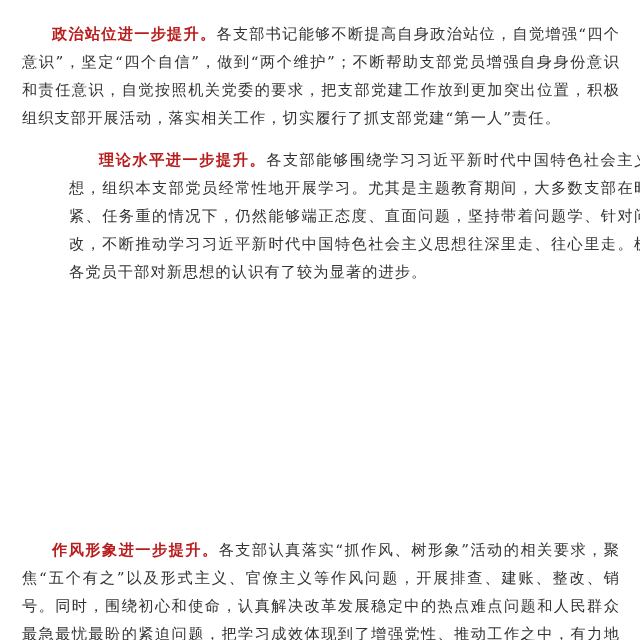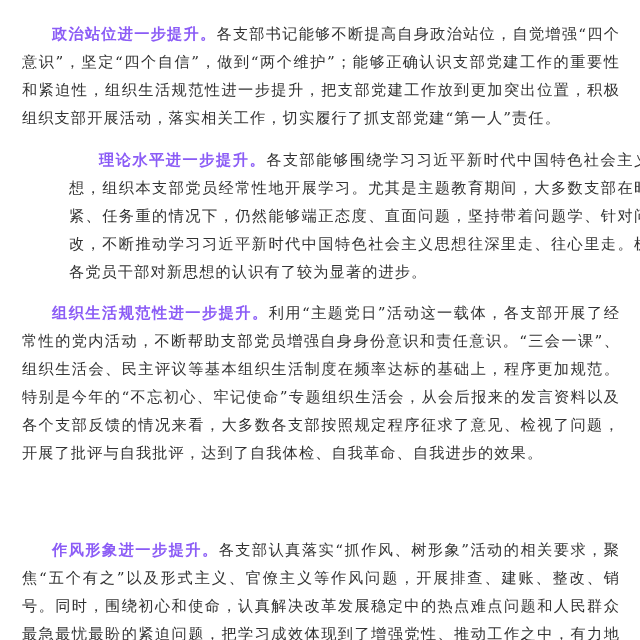--- a/index.html
+++ b/index.html
@@ -28,39 +28,36 @@
       width: 598px;
       font-size: 15.2px;
       line-height: 28px;
       letter-spacing: 1.1px;
       text-align: justify;
       text-indent: 30px;
       margin: 0;
     }
     .para .lead {
       font-weight: bold;
-      color: #8b5cf6;
+      color: #b91c1c;
     }
     .para .body {
       color: #333333;
     }
     #p1 { top: 20px; }
     #p2 { top: 146px; margin-left: 47px; }
     #p3 { top: 299px; }
     #p4 { top: 536px; }
   </style>
 </head>
 <body>
 
 <div class="page">
   <p class="para" id="p1">
-    <span class="lead">政治站位进一步提升。</span><span class="body">各支部书记能够不断提高自身政治站位，自觉增强“四个意识”，坚定“四个自信”，做到“两个维护”；能够正确认识支部党建工作的重要性和紧迫性，组织生活规范性进一步提升，把支部党建工作放到更加突出位置，积极组织支部开展活动，落实相关工作，切实履行了抓支部党建“第一人”责任。</span>
+    <span class="lead">政治站位进一步提升。</span><span class="body">各支部书记能够不断提高自身政治站位，自觉增强“四个意识”，坚定“四个自信”，做到“两个维护”；不断帮助支部党员增强自身身份意识和责任意识，自觉按照机关党委的要求，把支部党建工作放到更加突出位置，积极组织支部开展活动，落实相关工作，切实履行了抓支部党建“第一人”责任。</span>
   </p>
   <p class="para" id="p2">
     <span class="lead">理论水平进一步提升。</span><span class="body">各支部能够围绕学习习近平新时代中国特色社会主义思想，组织本支部党员经常性地开展学习。尤其是主题教育期间，大多数支部在时间紧、任务重的情况下，仍然能够端正态度、直面问题，坚持带着问题学、针对问题改，不断推动学习习近平新时代中国特色社会主义思想往深里走、往心里走。机关各党员干部对新思想的认识有了较为显著的进步。</span>
-  </p>
-  <p class="para" id="p3">
-    <span class="lead">组织生活规范性进一步提升。</span><span class="body">利用“主题党日”活动这一载体，各支部开展了经常性的党内活动，不断帮助支部党员增强自身身份意识和责任意识。“三会一课”、组织生活会、民主评议等基本组织生活制度在频率达标的基础上，程序更加规范。特别是今年的“不忘初心、牢记使命”专题组织生活会，从会后报来的发言资料以及各个支部反馈的情况来看，大多数各支部按照规定程序征求了意见、检视了问题，开展了批评与自我批评，达到了自我体检、自我革命、自我进步的效果。</span>
   </p>
   <p class="para" id="p4">
     <span class="lead">作风形象进一步提升。</span><span class="body">各支部认真落实“抓作风、树形象”活动的相关要求，聚焦“五个有之”以及形式主义、官僚主义等作风问题，开展排查、建账、整改、销号。同时，围绕初心和使命，认真解决改革发展稳定中的热点难点问题和人民群众最急最忧最盼的紧迫问题，把学习成效体现到了增强党性、推动工作之中，有力地巩固了党员干部的良好形象。</span>
   </p>
 </div>
 
 </body></html>

